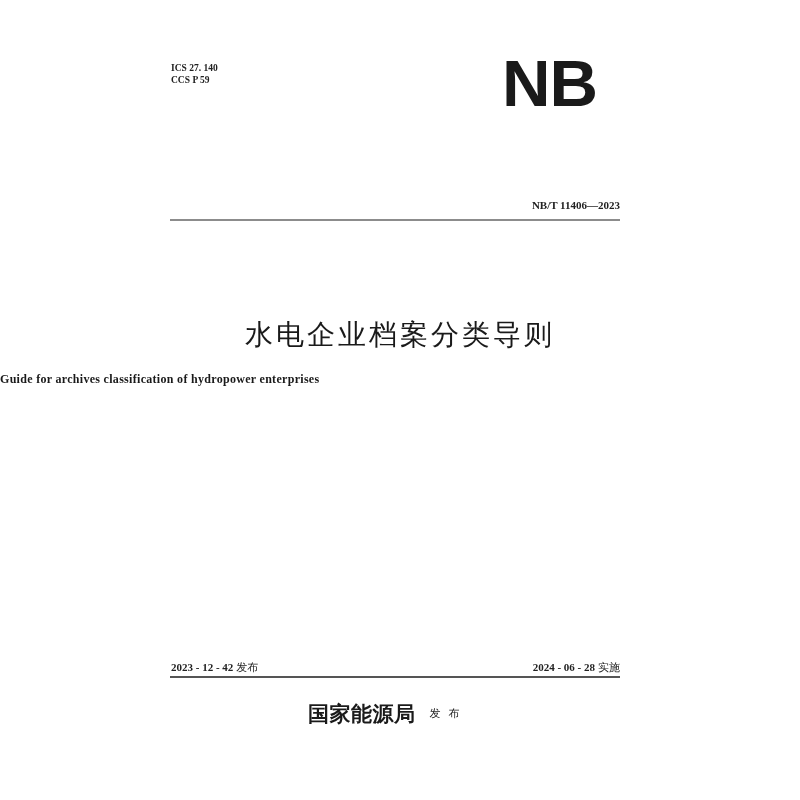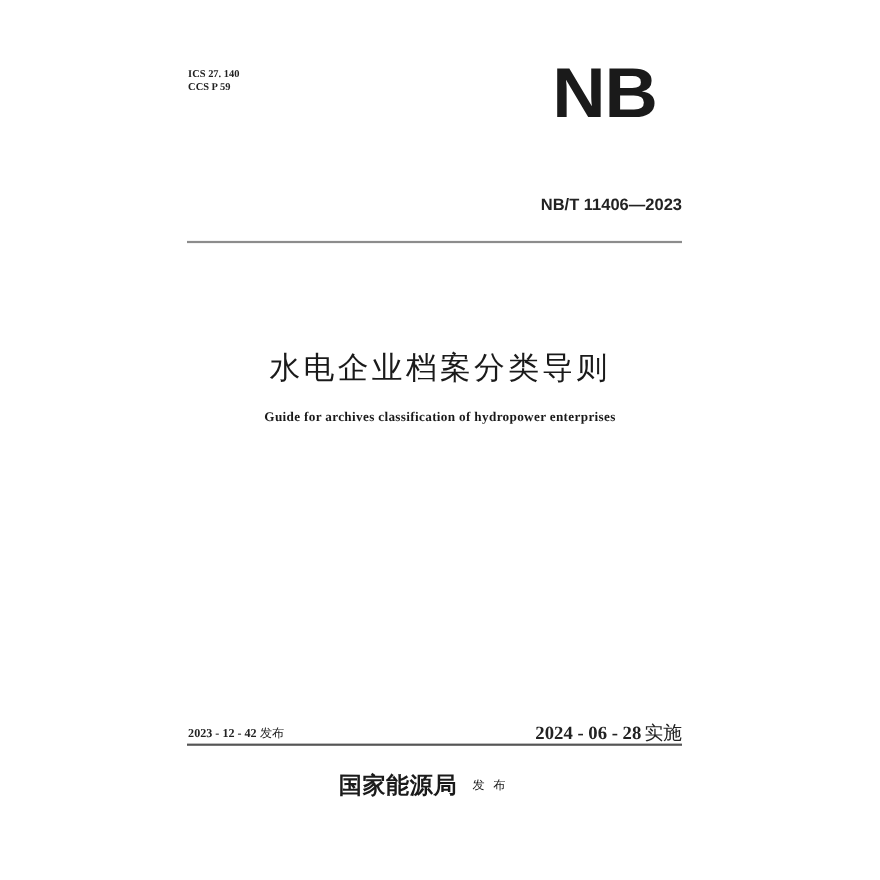--- a/index.html
+++ b/index.html
@@ -53,24 +53,24 @@
       font-weight: bold;
       font-size: 29px;
       line-height: 36px;
       letter-spacing: 4.5px;
       color: #1a1a1a;
       white-space: nowrap;
     }
     .std-number {
       position: absolute;
       right: 180px;
-      top: 180px;
-      font-family: Liberation Sans, sans-serif;
+      top: 198px;
+      font-family: Liberation Serif, serif;
       font-weight: bold;
-      font-size: 15px;
+      font-size: 11px;
       line-height: 14px;
       color: #222;
       white-space: nowrap;
     }
     .rule-top {
       position: absolute;
       left: 170px;
       top: 219px;
       width: 450px;
       height: 2px;
@@ -86,21 +86,20 @@
       font-size: 28px;
       line-height: 26px;
       letter-spacing: 3px;
       color: #1a1a1a;
     }
     .doc-title-en {
       position: absolute;
       left: 0;
       top: 371px;
       width: 800px;
-      text-align: center;
       font-family: "Liberation Serif", "DejaVu Serif", serif;
       font-weight: bold;
       font-size: 12px;
       line-height: 16px;
       letter-spacing: 0.3px;
       color: #1a1a1a;
     }
     .date-issue {
       position: absolute;
       left: 171px;
@@ -111,21 +110,21 @@
       line-height: 14px;
       color: #222;
       white-space: nowrap;
     }
     .date-impl {
       position: absolute;
       right: 180px;
       top: 660px;
       font-family: "Liberation Serif", "DejaVu Serif", serif;
       font-weight: bold;
-      font-size: 17px;
+      font-size: 11px;
       line-height: 14px;
       color: #222;
       white-space: nowrap;
     }
     .date-issue .suffix, .date-impl .suffix {
       font-family: "DejaVu Serif", serif;
       font-weight: normal;
       margin-left: 3px;
     }
     .rule-bottom {

